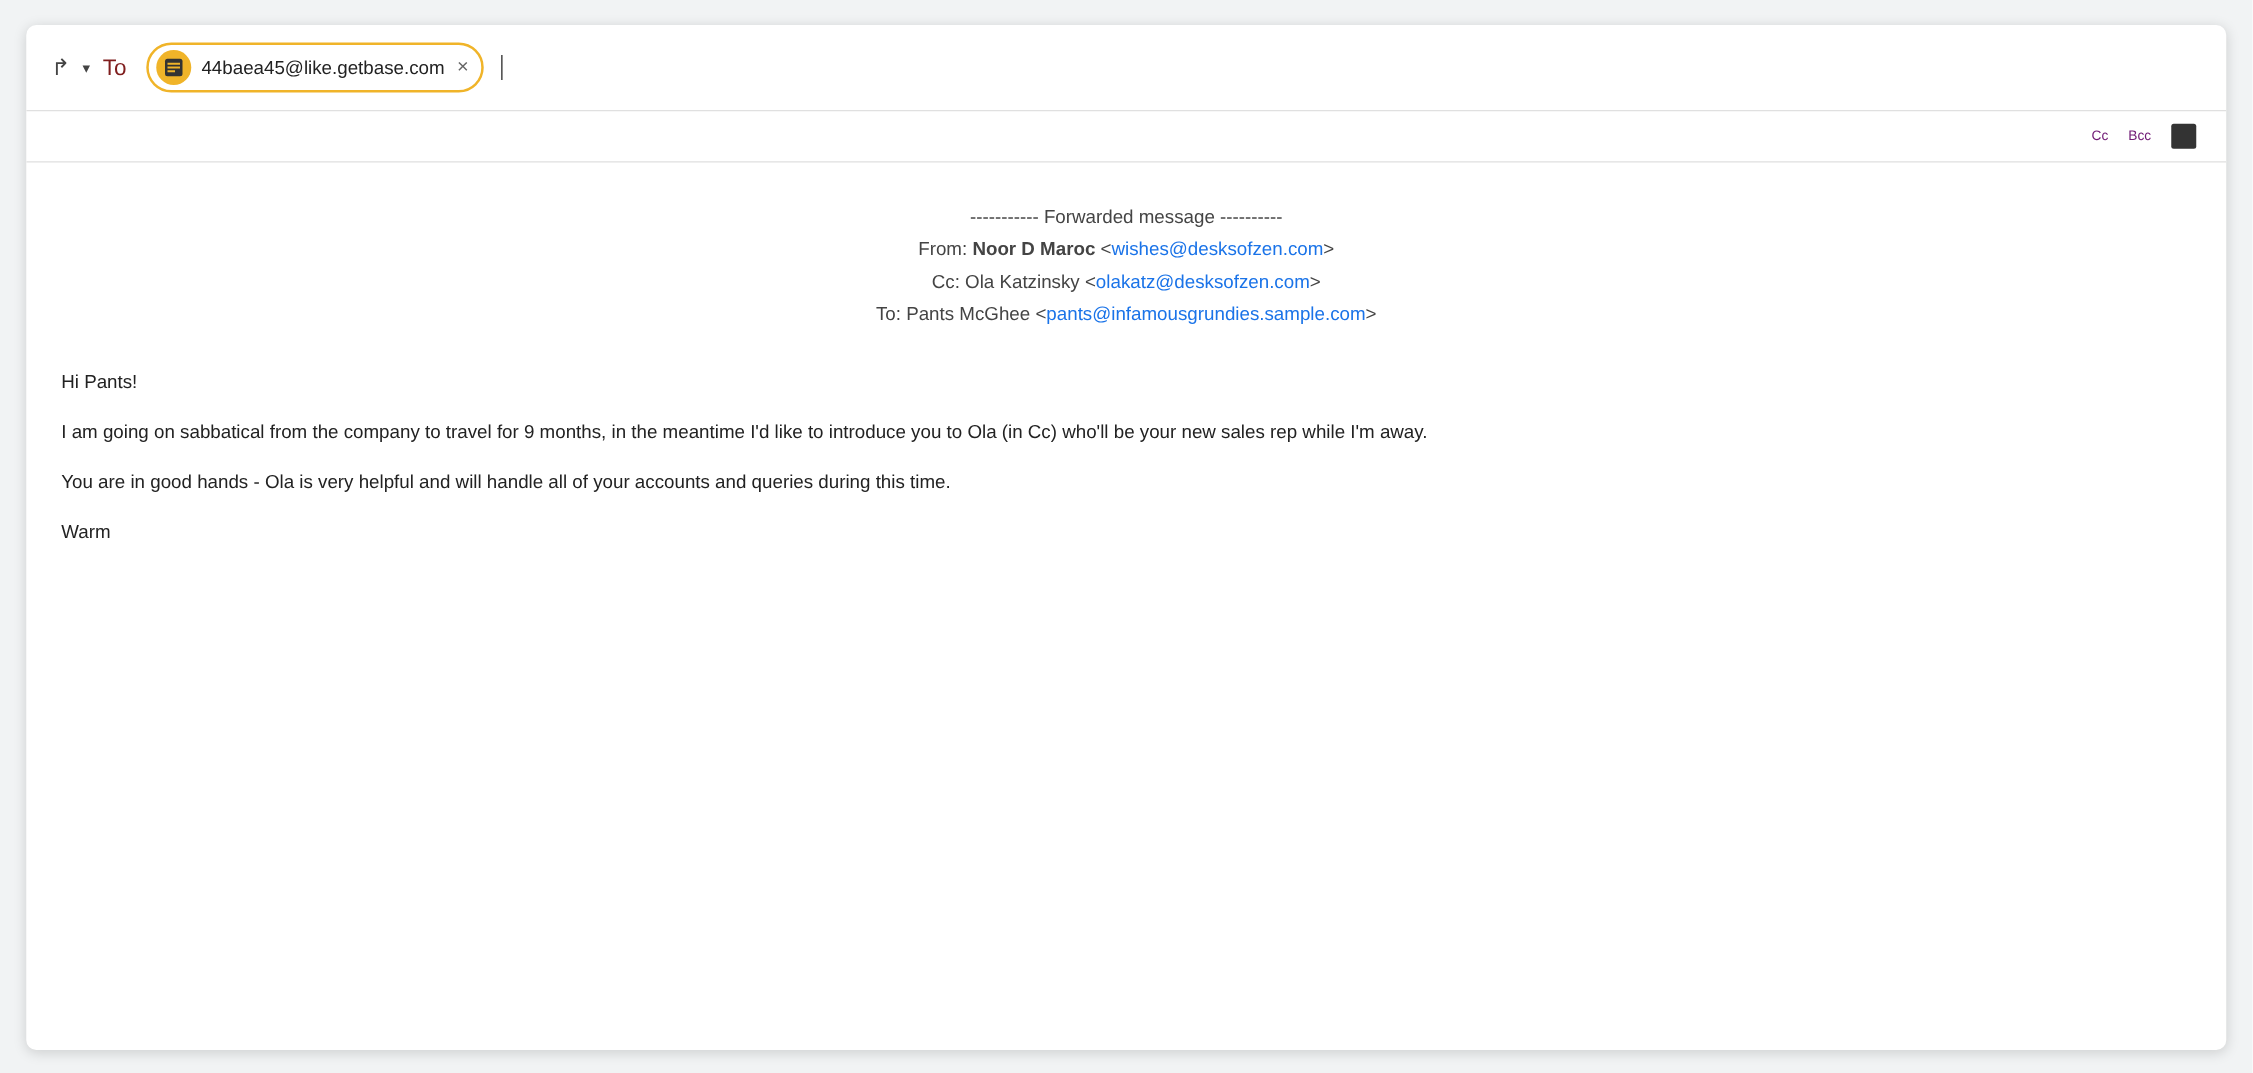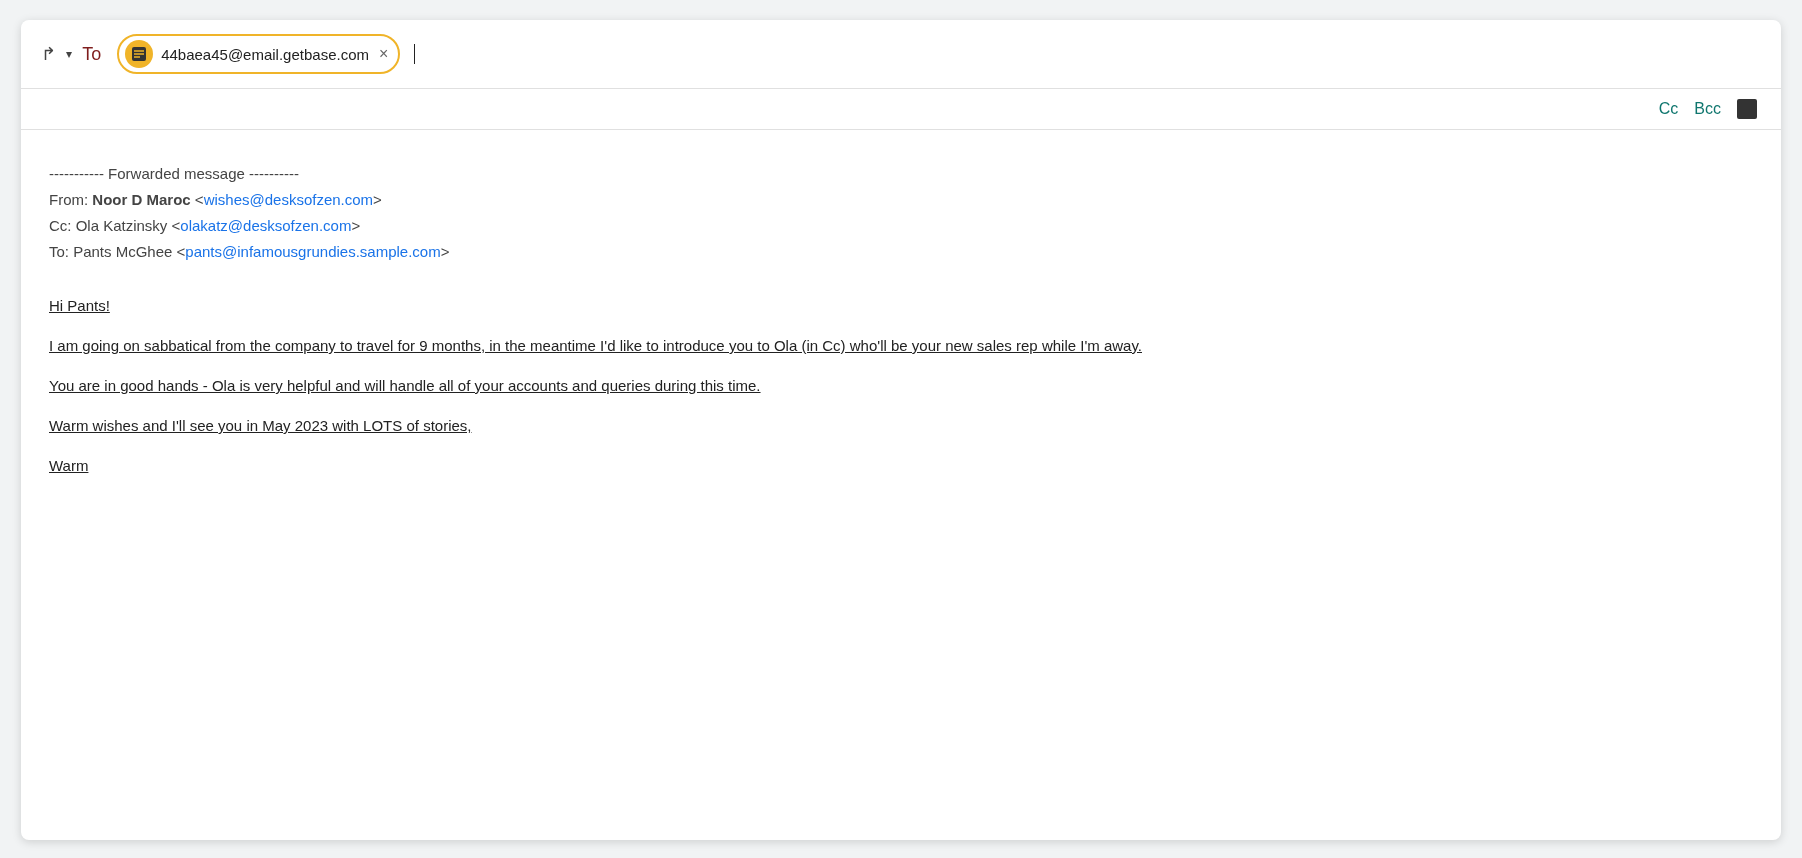--- a/index.html
+++ b/index.html
@@ -114,22 +114,22 @@
     .cc-bcc-row {
       display: flex;
       justify-content: flex-end;
       align-items: center;
       padding: 10px 24px;
       gap: 16px;
       border-bottom: 1px solid #e0e0e0;
     }
 
     .cc-bcc-row span {
-      color: #0f766e;
-      font-size: 16px;
+      color: #701a75;
+      font-size: 11px;
       cursor: pointer;
     }
 
     .square-icon {
       width: 20px;
       height: 20px;
       background: #333;
       border-radius: 2px;
       cursor: pointer;
     }
@@ -137,39 +137,39 @@
     .email-body {
       padding: 30px 28px;
       font-size: 15px;
       color: #222;
       line-height: 1.6;
     }
 
     .forwarded-header {
       color: #444;
       margin-bottom: 12px;
+      text-align: center;
     }
 
     .forwarded-header p {
       margin: 2px 0;
     }
 
     .forwarded-header a {
       color: #1a73e8;
       text-decoration: none;
     }
 
     .email-content {
       margin-top: 30px;
       color: #222;
     }
 
     .email-content p {
       margin-bottom: 16px;
-      text-decoration: underline;
     }
   </style>
 </head>
 <body>
 
 <div class="compose-window">
 
   <div class="to-row">
     <span class="icon-forward">↱</span>
     <span class="dropdown-arrow">▾</span>
@@ -177,21 +177,21 @@
 
     <div class="recipient-chip">
       <div class="recipient-avatar">
         <svg viewBox="0 0 16 16" fill="none" xmlns="http://www.w3.org/2000/svg">
           <rect x="1" y="1" width="14" height="14" rx="2" fill="#333" stroke="none"></rect>
           <line x1="3" y1="5" x2="13" y2="5" stroke="#f0b429" stroke-width="1.5"></line>
           <line x1="3" y1="8" x2="13" y2="8" stroke="#f0b429" stroke-width="1.5"></line>
           <line x1="3" y1="11" x2="9" y2="11" stroke="#f0b429" stroke-width="1.5"></line>
         </svg>
       </div>
-      <span class="recipient-email">44baea45@email.getbase.com</span>
+      <span class="recipient-email">44baea45@like.getbase.com</span>
       <span class="remove-chip">×</span>
     </div>
 
     <div class="cursor-line"></div>
   </div>
 
   <div class="cc-bcc-row">
     <span>Cc</span>
     <span>Bcc</span>
     <div class="square-icon"></div>
@@ -203,19 +203,18 @@
       <p>----------- Forwarded message ----------</p>
       <p><span>From:</span> <strong>Noor D Maroc</strong> &lt;<a href="#" style="color:#1a73e8;text-decoration:none;">wishes@desksofzen.com</a>&gt;</p>
       <p><span>Cc:</span> Ola Katzinsky &lt;<a href="#" style="color:#1a73e8;text-decoration:none;">olakatz@desksofzen.com</a>&gt;</p>
       <p><span>To:</span> Pants McGhee &lt;<a href="#" style="color:#1a73e8;text-decoration:none;">pants@infamousgrundies.sample.com</a>&gt;</p>
     </div>
 
     <div class="email-content">
       <p>Hi Pants!</p>
       <p>I am going on sabbatical from the company to travel for 9 months, in the meantime I'd like to introduce you to Ola (in Cc) who'll be your new sales rep while I'm away.</p>
       <p>You are in good hands - Ola is very helpful and will handle all of your accounts and queries during this time.</p>
-      <p>Warm wishes and I'll see you in May 2023 with LOTS of stories,</p>
       <p>Warm</p>
     </div>
 
   </div>
 
 </div>
 
 </body></html>

